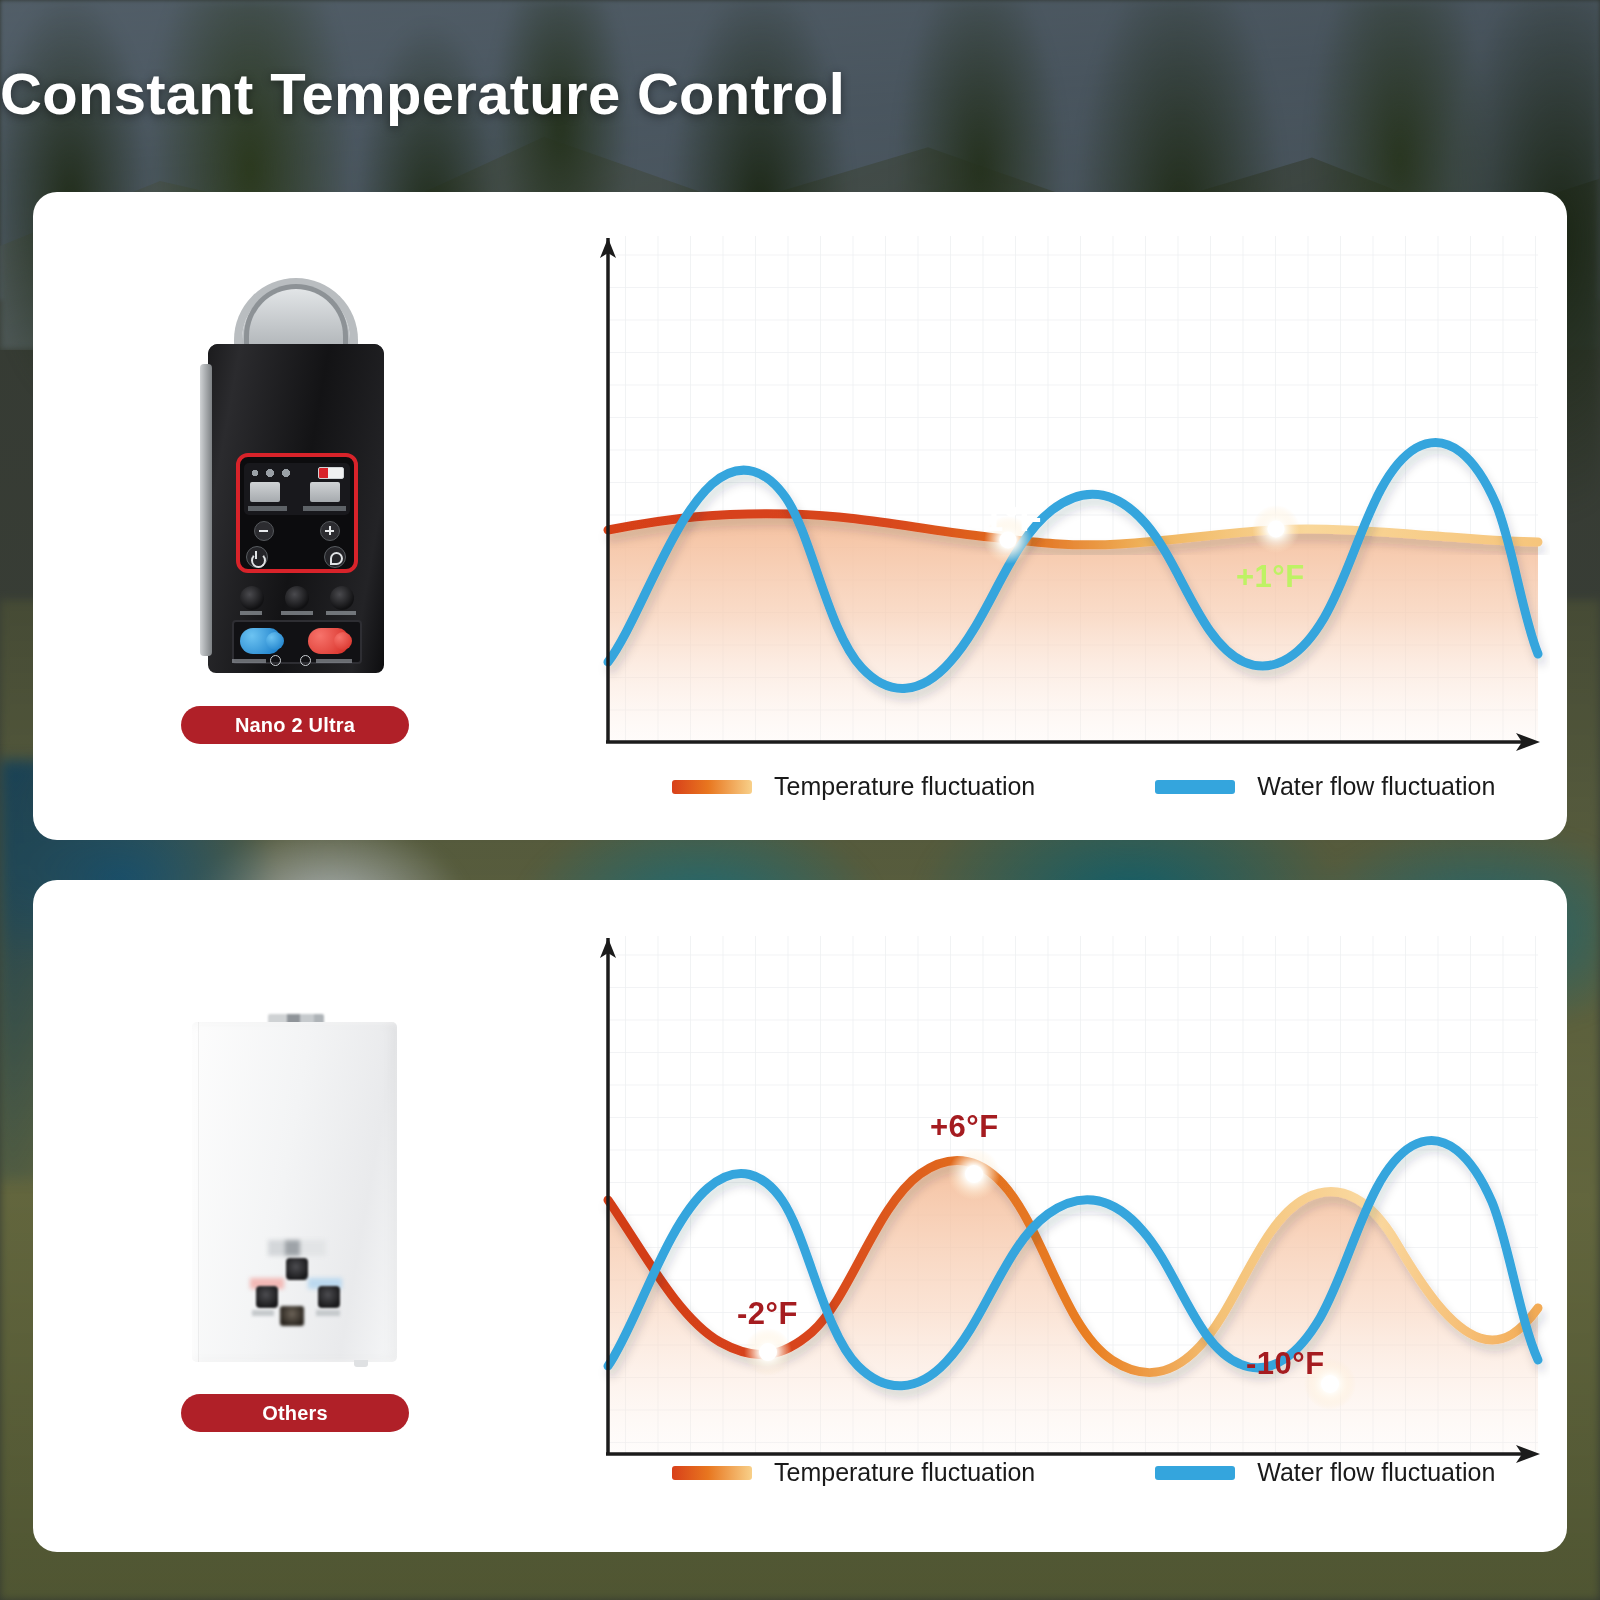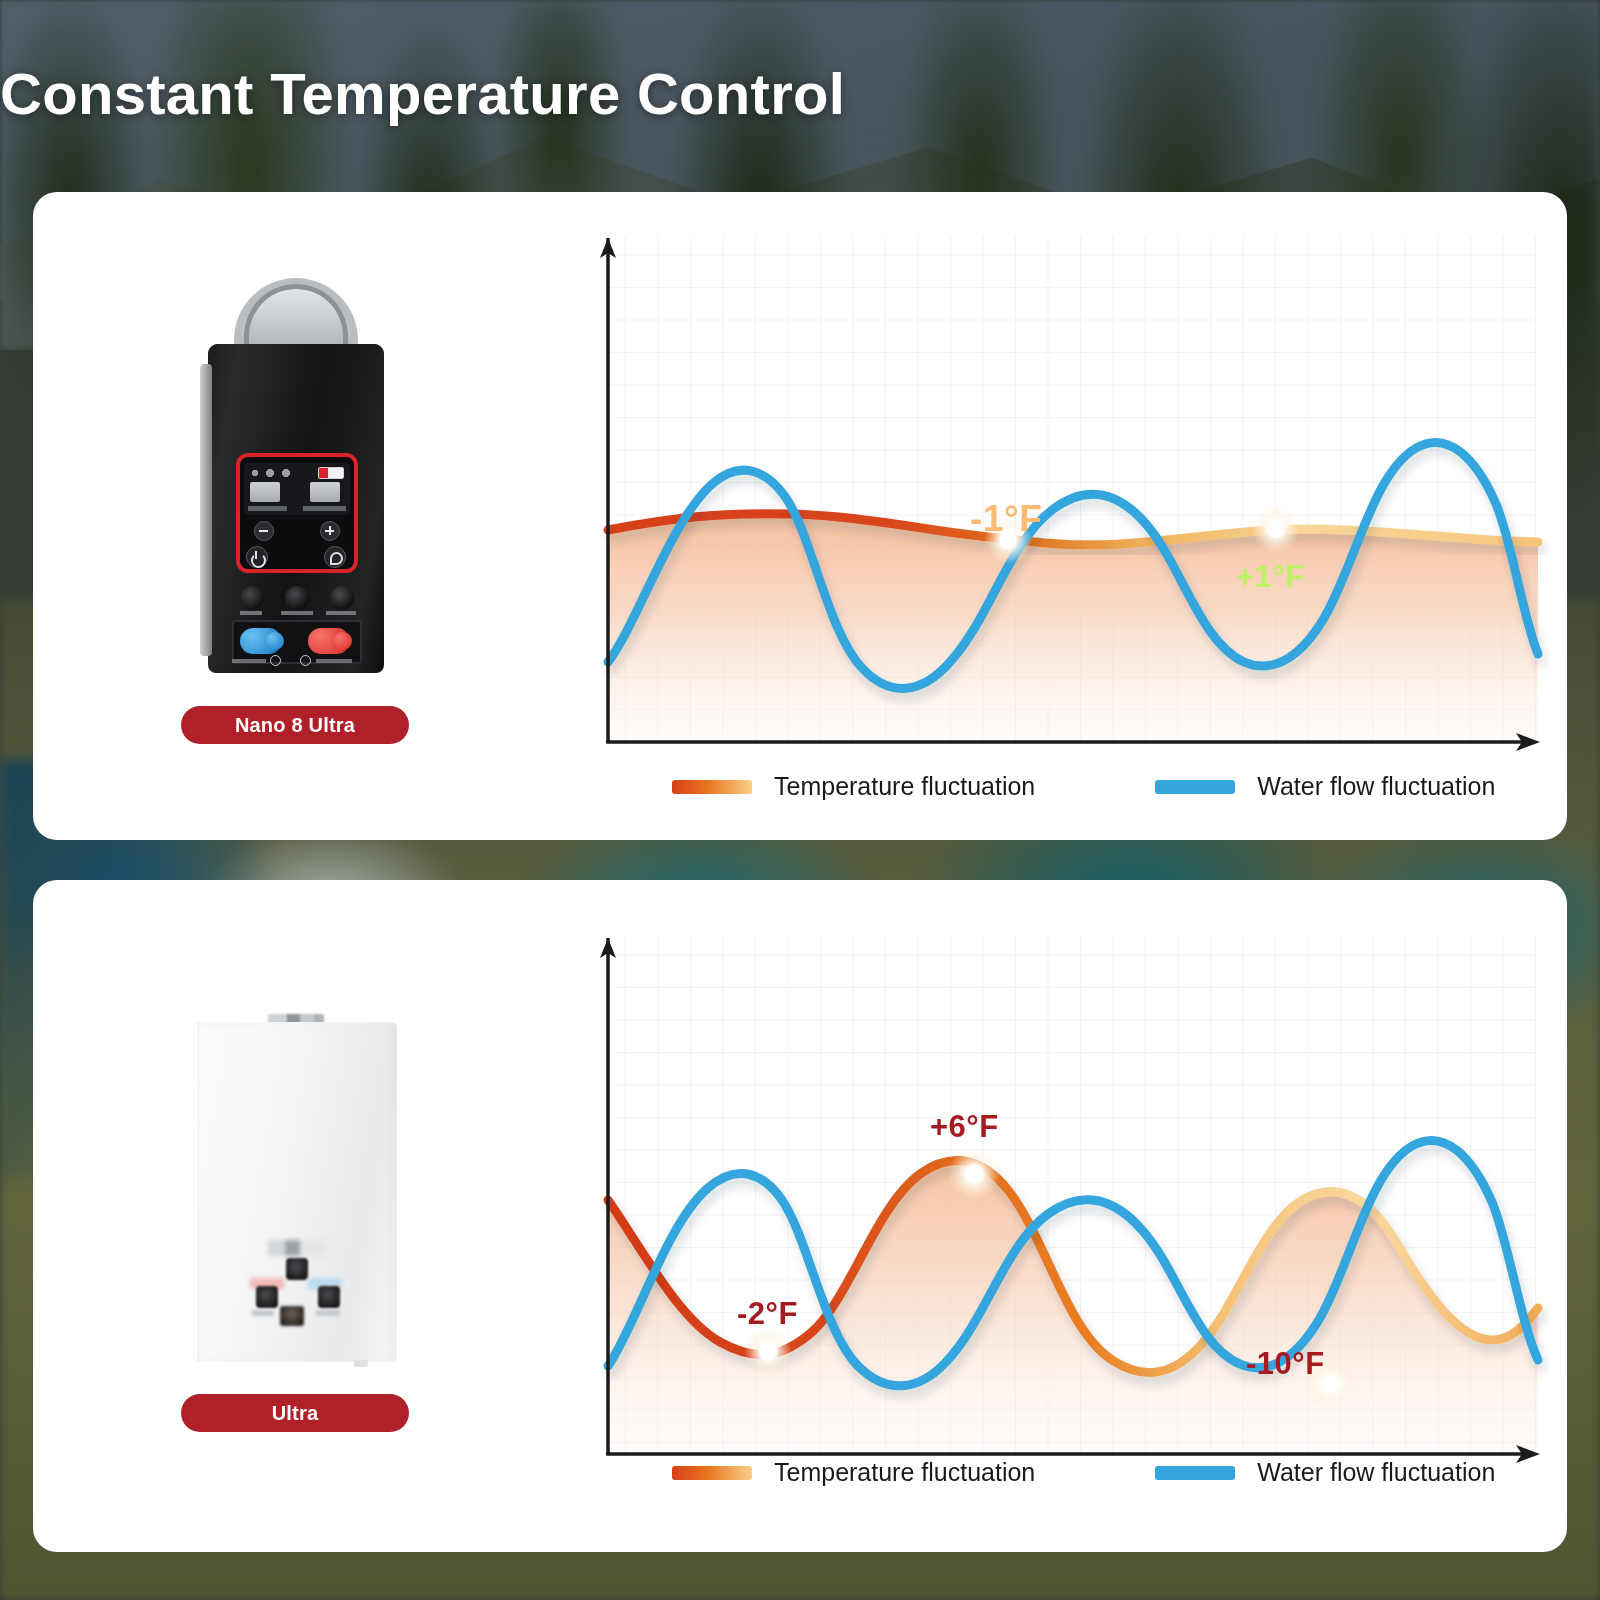--- a/index.html
+++ b/index.html
@@ -366,21 +366,21 @@
   <div class="water-box"></div>
   <div class="knob blue"></div>
   <div class="knob red"></div>
   <div class="foot-lbl f1"></div>
   <div class="foot-lbl f2"></div>
   <div class="foot-ic1"></div>
   <div class="foot-ic2"></div>
 </div>
 
 <div class="badge" id="badge-top" style="z-index:6;">
-  <span>Nano 8 Ultra</span>
+  <span>Nano 2 Ultra</span>
 </div>
 
 <div class="chart" id="chart-top" style="z-index:6;">
   <svg viewBox="0 0 990 580" preserveAspectRatio="none">
     <defs>
       <pattern id="gridFine1" width="32.5" height="32.5" patternUnits="userSpaceOnUse">
         <path d="M32.5 0 L0 0 0 32.5" fill="none" stroke="#eef0f2" stroke-width="1.6"></path>
       </pattern>
       <linearGradient id="tempLine1" x1="0" y1="0" x2="1" y2="0">
         <stop offset="0%" stop-color="#d63f19"></stop>
@@ -425,21 +425,21 @@
     <circle cx="716" cy="307" r="24" fill="url(#glowDot1)"></circle>
     <circle cx="716" cy="307" r="8.5" fill="#ffffff"></circle>
 
     <path d="M48,16 L48,520" stroke="#1b1b1b" stroke-width="3.5"></path>
     <path d="M48,16 L40,36 L48,31 L56,36 Z" fill="#1b1b1b"></path>
     <path d="M46,520 L962,520" stroke="#1b1b1b" stroke-width="3.5"></path>
     <path d="M980,520 L956,511 L962,520 L956,529 Z" fill="#1b1b1b"></path>
   </svg>
 </div>
 
-<div style="position:absolute;left:970px;top:498px;z-index:7;font-size:37px;font-weight:700;color:#fdba74;letter-spacing:.5px;">-1°F</div>
+<div style="position:absolute;left:970px;top:498px;z-index:7;font-size:37px;font-weight:700;color:#ffffff;letter-spacing:.5px;">-1°F</div>
 <div style="position:absolute;left:1236px;top:559px;z-index:7;font-size:31px;font-weight:700;color:#bef264;letter-spacing:.5px;">+1°F</div>
 
 <div class="legend" id="legend-top" style="z-index:7;">
   <div class="item">
     <span class="swatch temp"></span>
     <span>Temperature fluctuation</span>
   </div>
   <div class="item">
     <span class="swatch water"></span>
     <span>Water flow fluctuation</span>
@@ -459,21 +459,21 @@
   <div class="tag-blue"></div>
   <div class="dial-l"></div>
   <div class="dial-r"></div>
   <div class="gas"></div>
   <div class="sub-lbl s1"></div>
   <div class="sub-lbl s2"></div>
   <div class="nub"></div>
 </div>
 
 <div class="badge" id="badge-bottom" style="z-index:6;">
-  <span>Ultra</span>
+  <span>Others</span>
 </div>
 
 <div class="chart" id="chart-bottom" style="z-index:6;">
   <svg viewBox="0 0 990 590" preserveAspectRatio="none">
     <defs>
       <pattern id="gridFine2" width="32.5" height="32.5" patternUnits="userSpaceOnUse">
         <path d="M32.5 0 L0 0 0 32.5" fill="none" stroke="#eef0f2" stroke-width="1.6"></path>
       </pattern>
       <linearGradient id="tempLine2" x1="0" y1="0" x2="1" y2="0">
         <stop offset="0%" stop-color="#d23c18"></stop>

